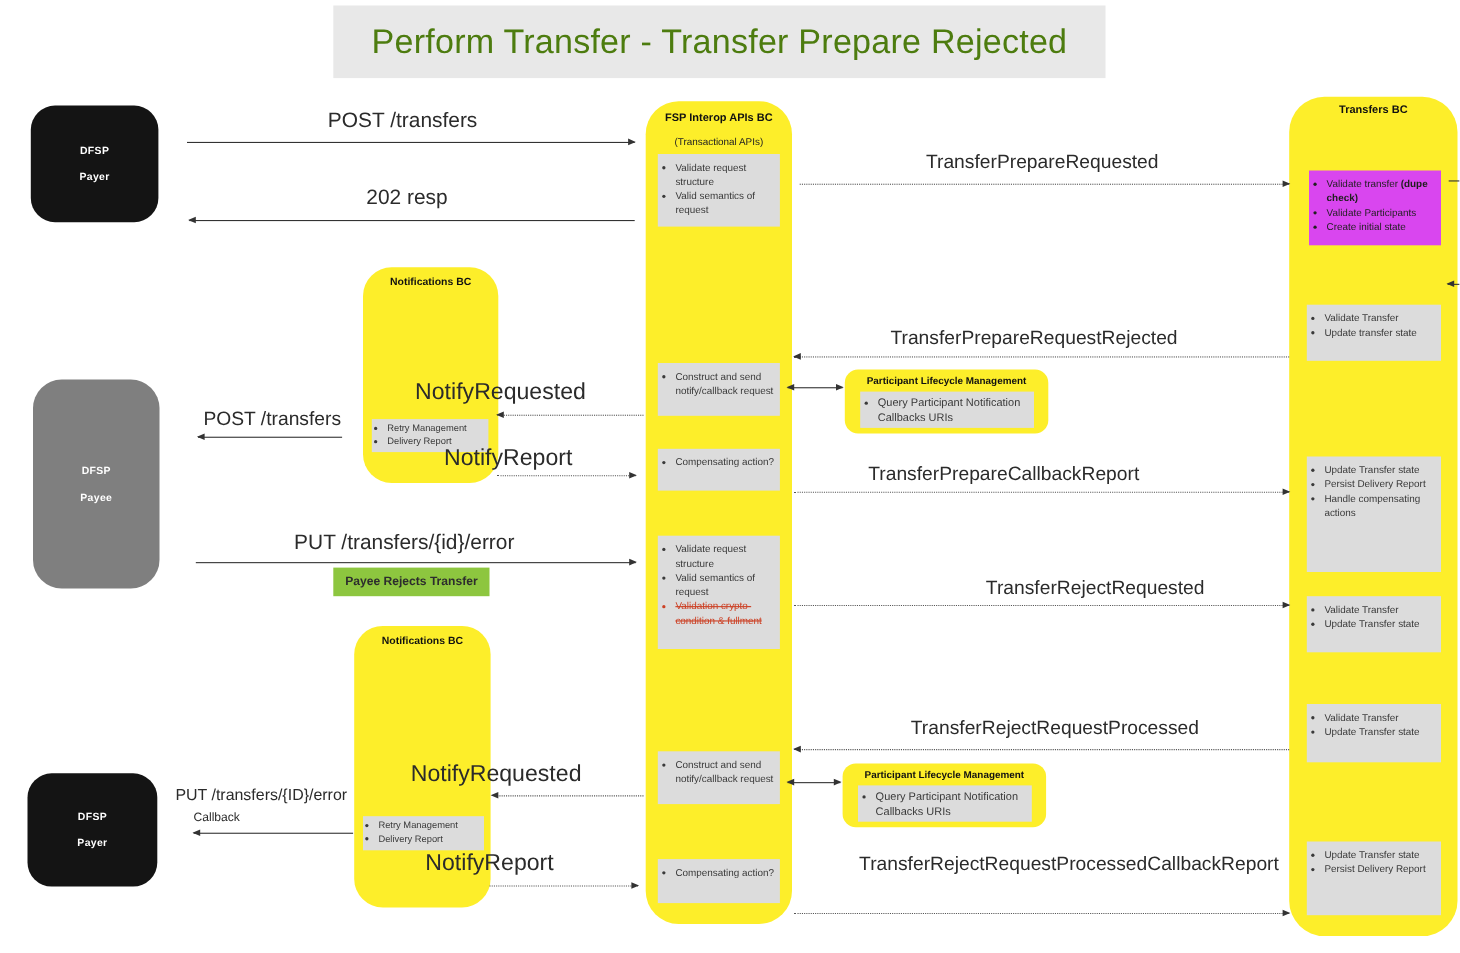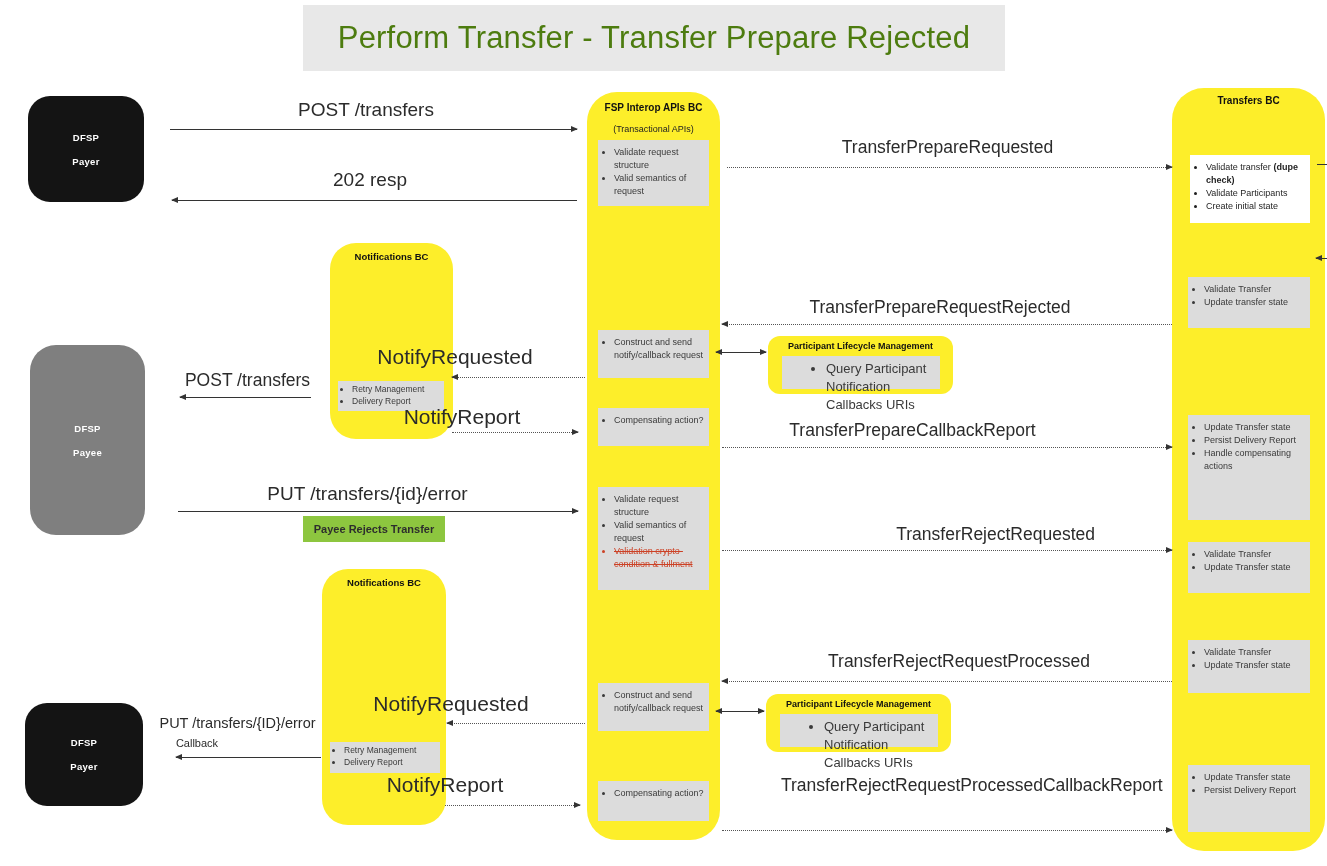--- a/index.html
+++ b/index.html
@@ -47,31 +47,31 @@
   #fsp-b3{left:11px;top:316px;width:111px;height:38px;}
   #fsp-b4{left:11px;top:395px;width:111px;height:103px;}
   #fsp-b5{left:11px;top:591px;width:111px;height:48px;}
   #fsp-b6{left:11px;top:689px;width:111px;height:40px;}
   
   #notif-top-box{left:8px;top:138px;width:106px;height:30px;}
   #notif-top-box ul,#notif-bottom-box ul{padding:3px 2px 2px 14px;}
   #notif-top-box li,#notif-bottom-box li{font-size:8.5px;line-height:1.4;}
   #notif-bottom-box{left:8px;top:173px;width:110px;height:31px;}
   
-  #t-red{left:18px;top:67px;width:120px;height:68px;background:#ffffff;color:#1f1f1f;}
+  #t-red{left:18px;top:67px;width:120px;height:68px;background:#d946ef;color:#1f1f1f;}
   #t-red li{font-size:9px;}
   #t-b1{left:16px;top:189px;width:122px;height:51px;}
   #t-b2{left:16px;top:327px;width:122px;height:105px;}
   #t-b3{left:16px;top:454px;width:122px;height:51px;}
   #t-b4{left:16px;top:552px;width:122px;height:53px;}
   #t-b5{left:16px;top:677px;width:122px;height:67px;}
   
   .plm .task{left:14px;top:20px;width:158px;height:33px;}
   .plm .task ul{padding:4px 2px 2px 16px;}
-  .plm .task li{font-size:13px;line-height:1.4;margin-left:28px;}
+  .plm .task li{font-size:10px;line-height:1.4;}
 
   
   .note-green{position:absolute;left:303px;top:516px;width:142px;height:26px;background:#8dc63f;
     color:#2d2d2d;font-size:11px;display:flex;align-items:center;justify-content:center;font-weight:bold;}
 
   
   .msg{position:absolute;color:#2b2b2b;text-align:center;white-space:nowrap;}
   #m1-label{left:266px;top:99px;width:200px;font-size:19px;}
   #m2-label{left:270px;top:169px;width:200px;font-size:19px;}
   #m3-label{left:795px;top:137px;width:305px;font-size:17.5px;}

